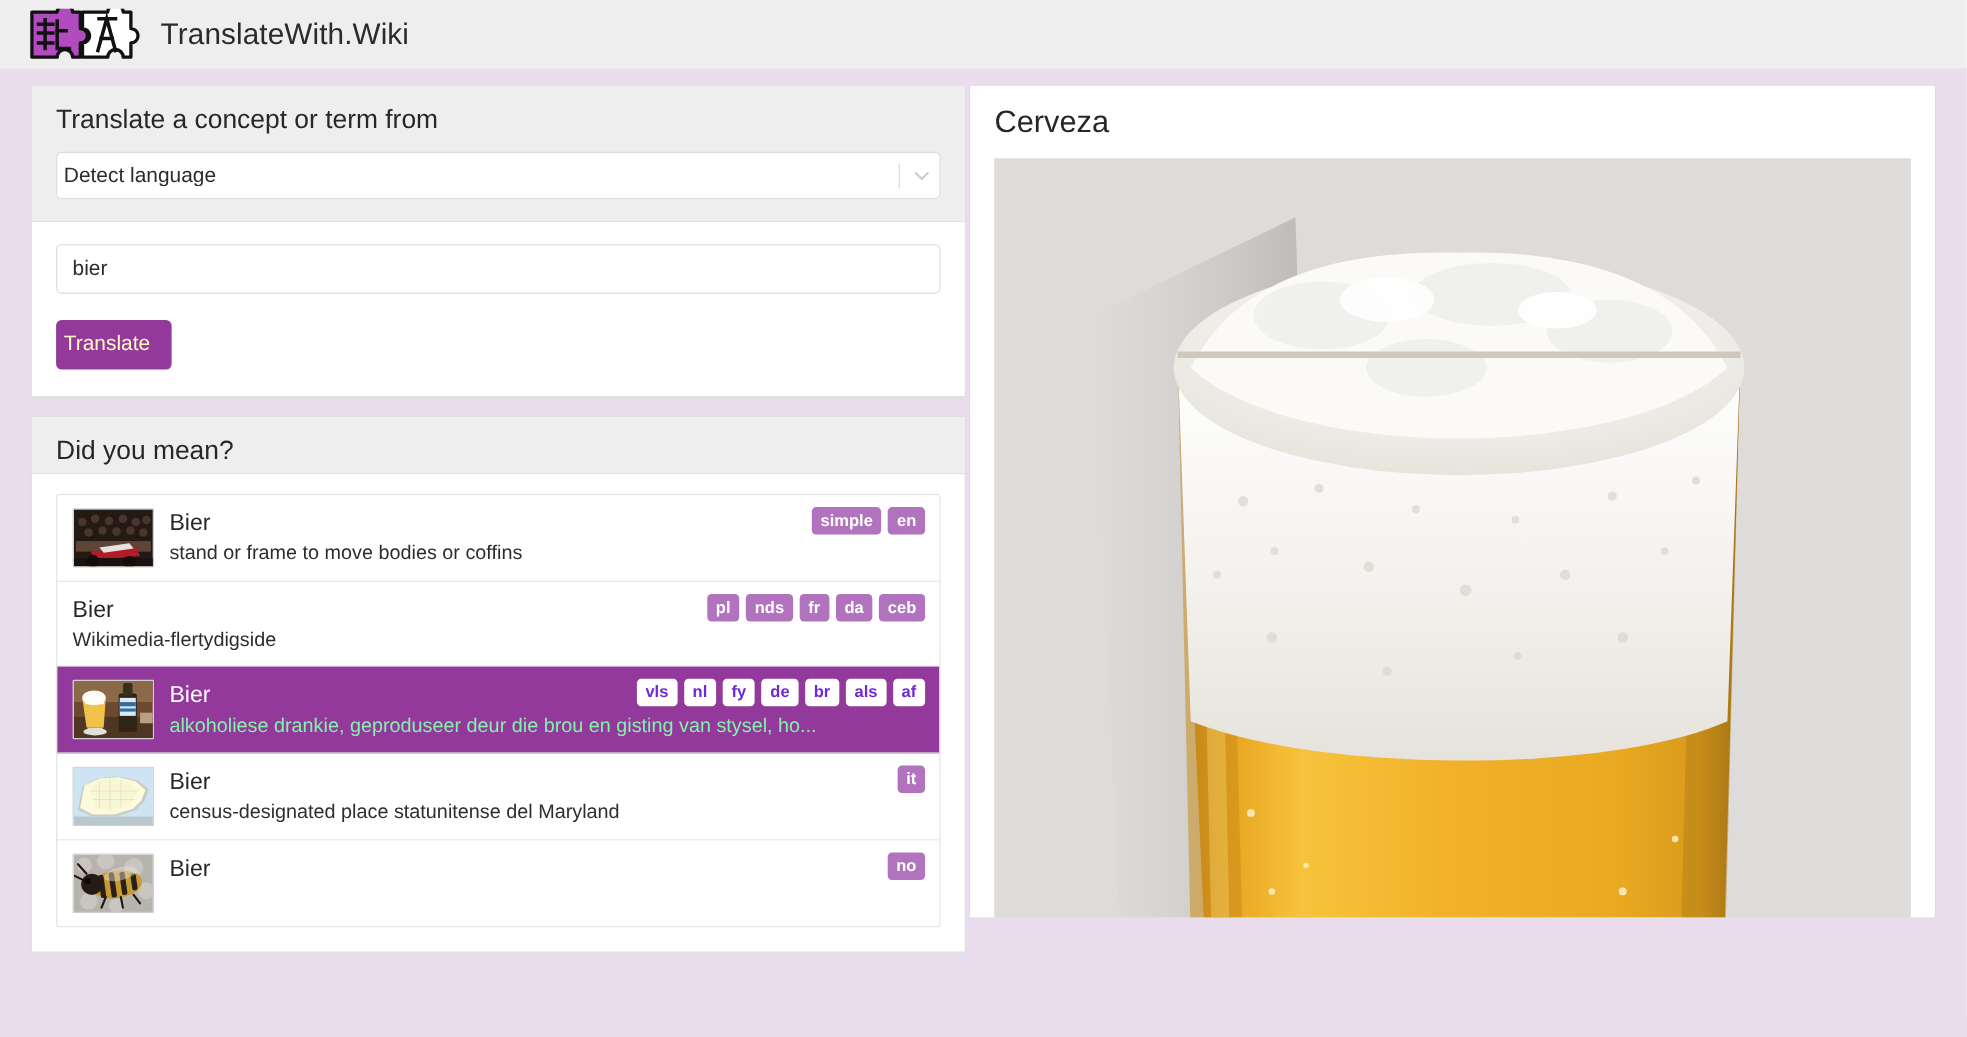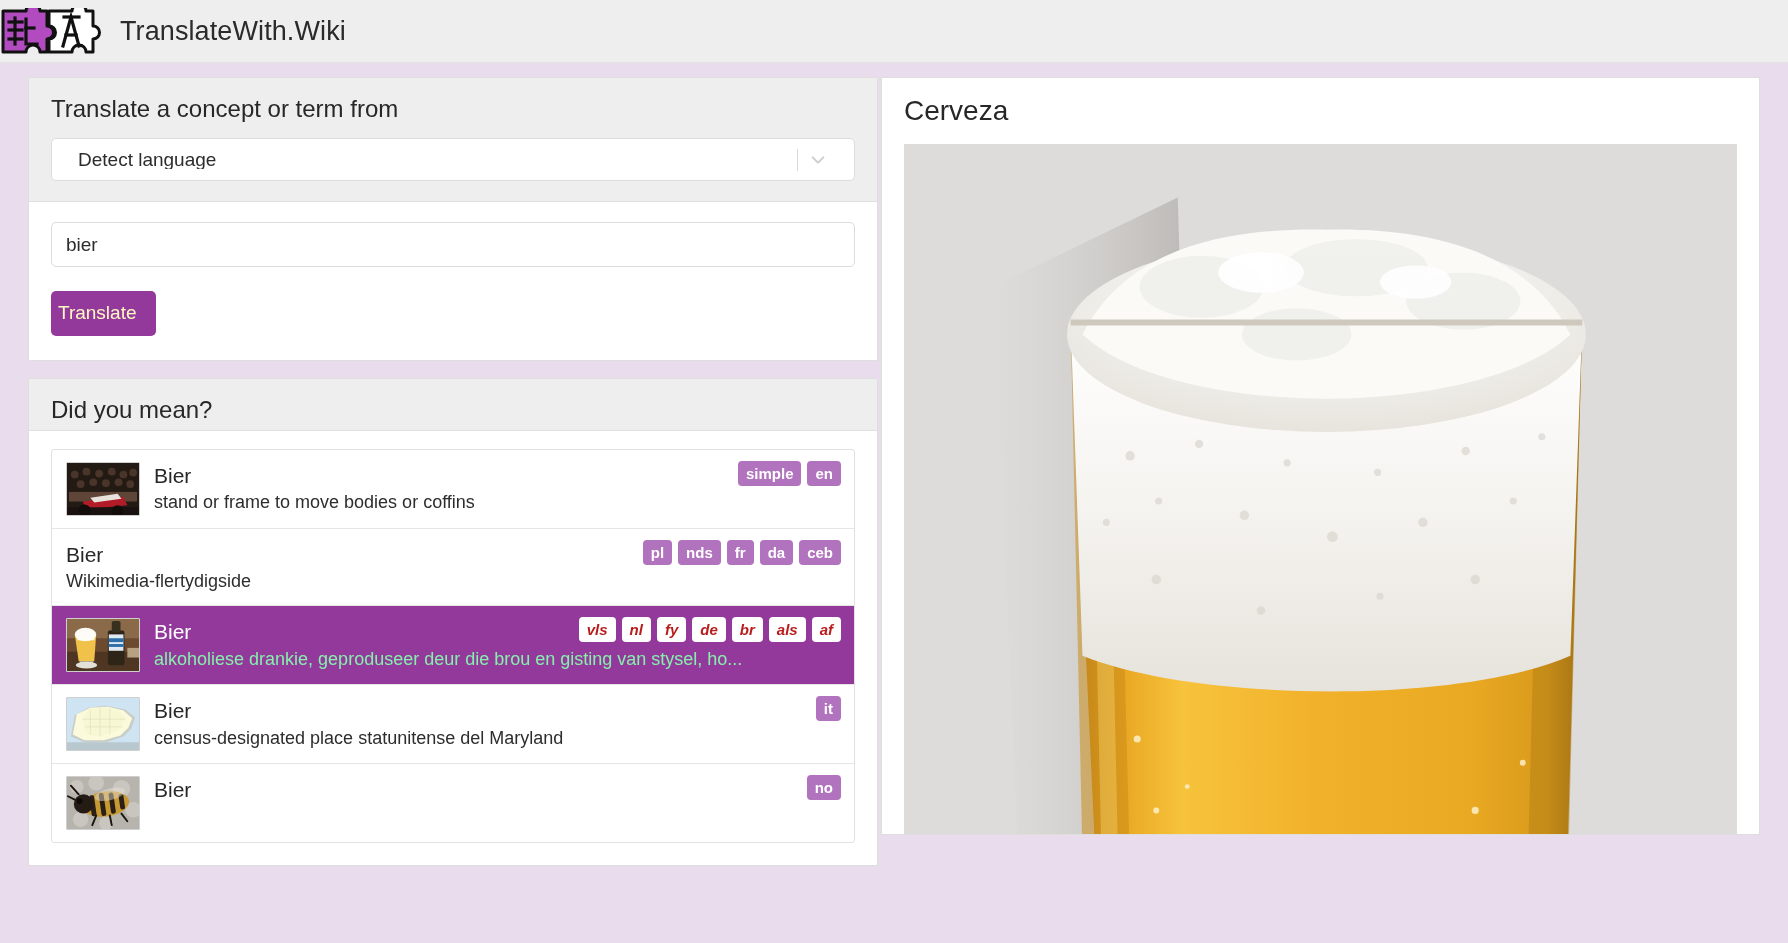--- a/index.html
+++ b/index.html
@@ -12,20 +12,21 @@
     font-family: "Liberation Sans", sans-serif;
     -webkit-font-smoothing: antialiased;
   }
 
   
   .topbar {
     height: 63px;
     background: #eeeeee;
     display: flex;
     align-items: center;
+    padding-left: 26px;
     border-bottom: 1px solid #e3e3e3;
   }
   .brand { display: flex; align-items: center; gap: 16px; }
   .logo { width: 104px; height: 47px; display: block; flex: 0 0 auto; }
   .brand-title {
     font-size: 27px;
     color: #2b2b2b;
     font-weight: 400;
     letter-spacing: 0.1px;
     white-space: nowrap;
@@ -67,21 +68,21 @@
 
   
   .select {
     position: relative;
     background: #ffffff;
     border: 1px solid #dcdcdc;
     border-radius: 5px;
     height: 43px;
     display: flex;
     align-items: center;
-    padding: 0 26px;
+    padding: 0 6px;
     cursor: default;
   }
   .select-value {
     font-size: 19px;
     color: #2c2c2c;
     line-height: 1;
     flex: 1 1 auto;
     overflow: hidden;
     white-space: nowrap;
   }
@@ -185,21 +186,21 @@
   .badge {
     background: #b173bd;
     color: #ffffff;
     font-size: 15px;
     font-weight: bold;
     border-radius: 4px;
     padding: 5px 8px 5px 8px;
     line-height: 1;
     white-space: nowrap;
   }
-  .dym-row.selected .badge { background: #ffffff; color: #b91c1c; font-style: italic; }
+  .dym-row.selected .badge { background: #ffffff; color: #6d28d9; }
 
   
   .result-card { }
   .result-body { padding: 18px 22px 0 22px; background: #fff; }
   .result-title {
     font-size: 28px;
     color: #272727;
     margin: 0 0 17px 0;
     font-weight: 400;
     line-height: 1.1;

